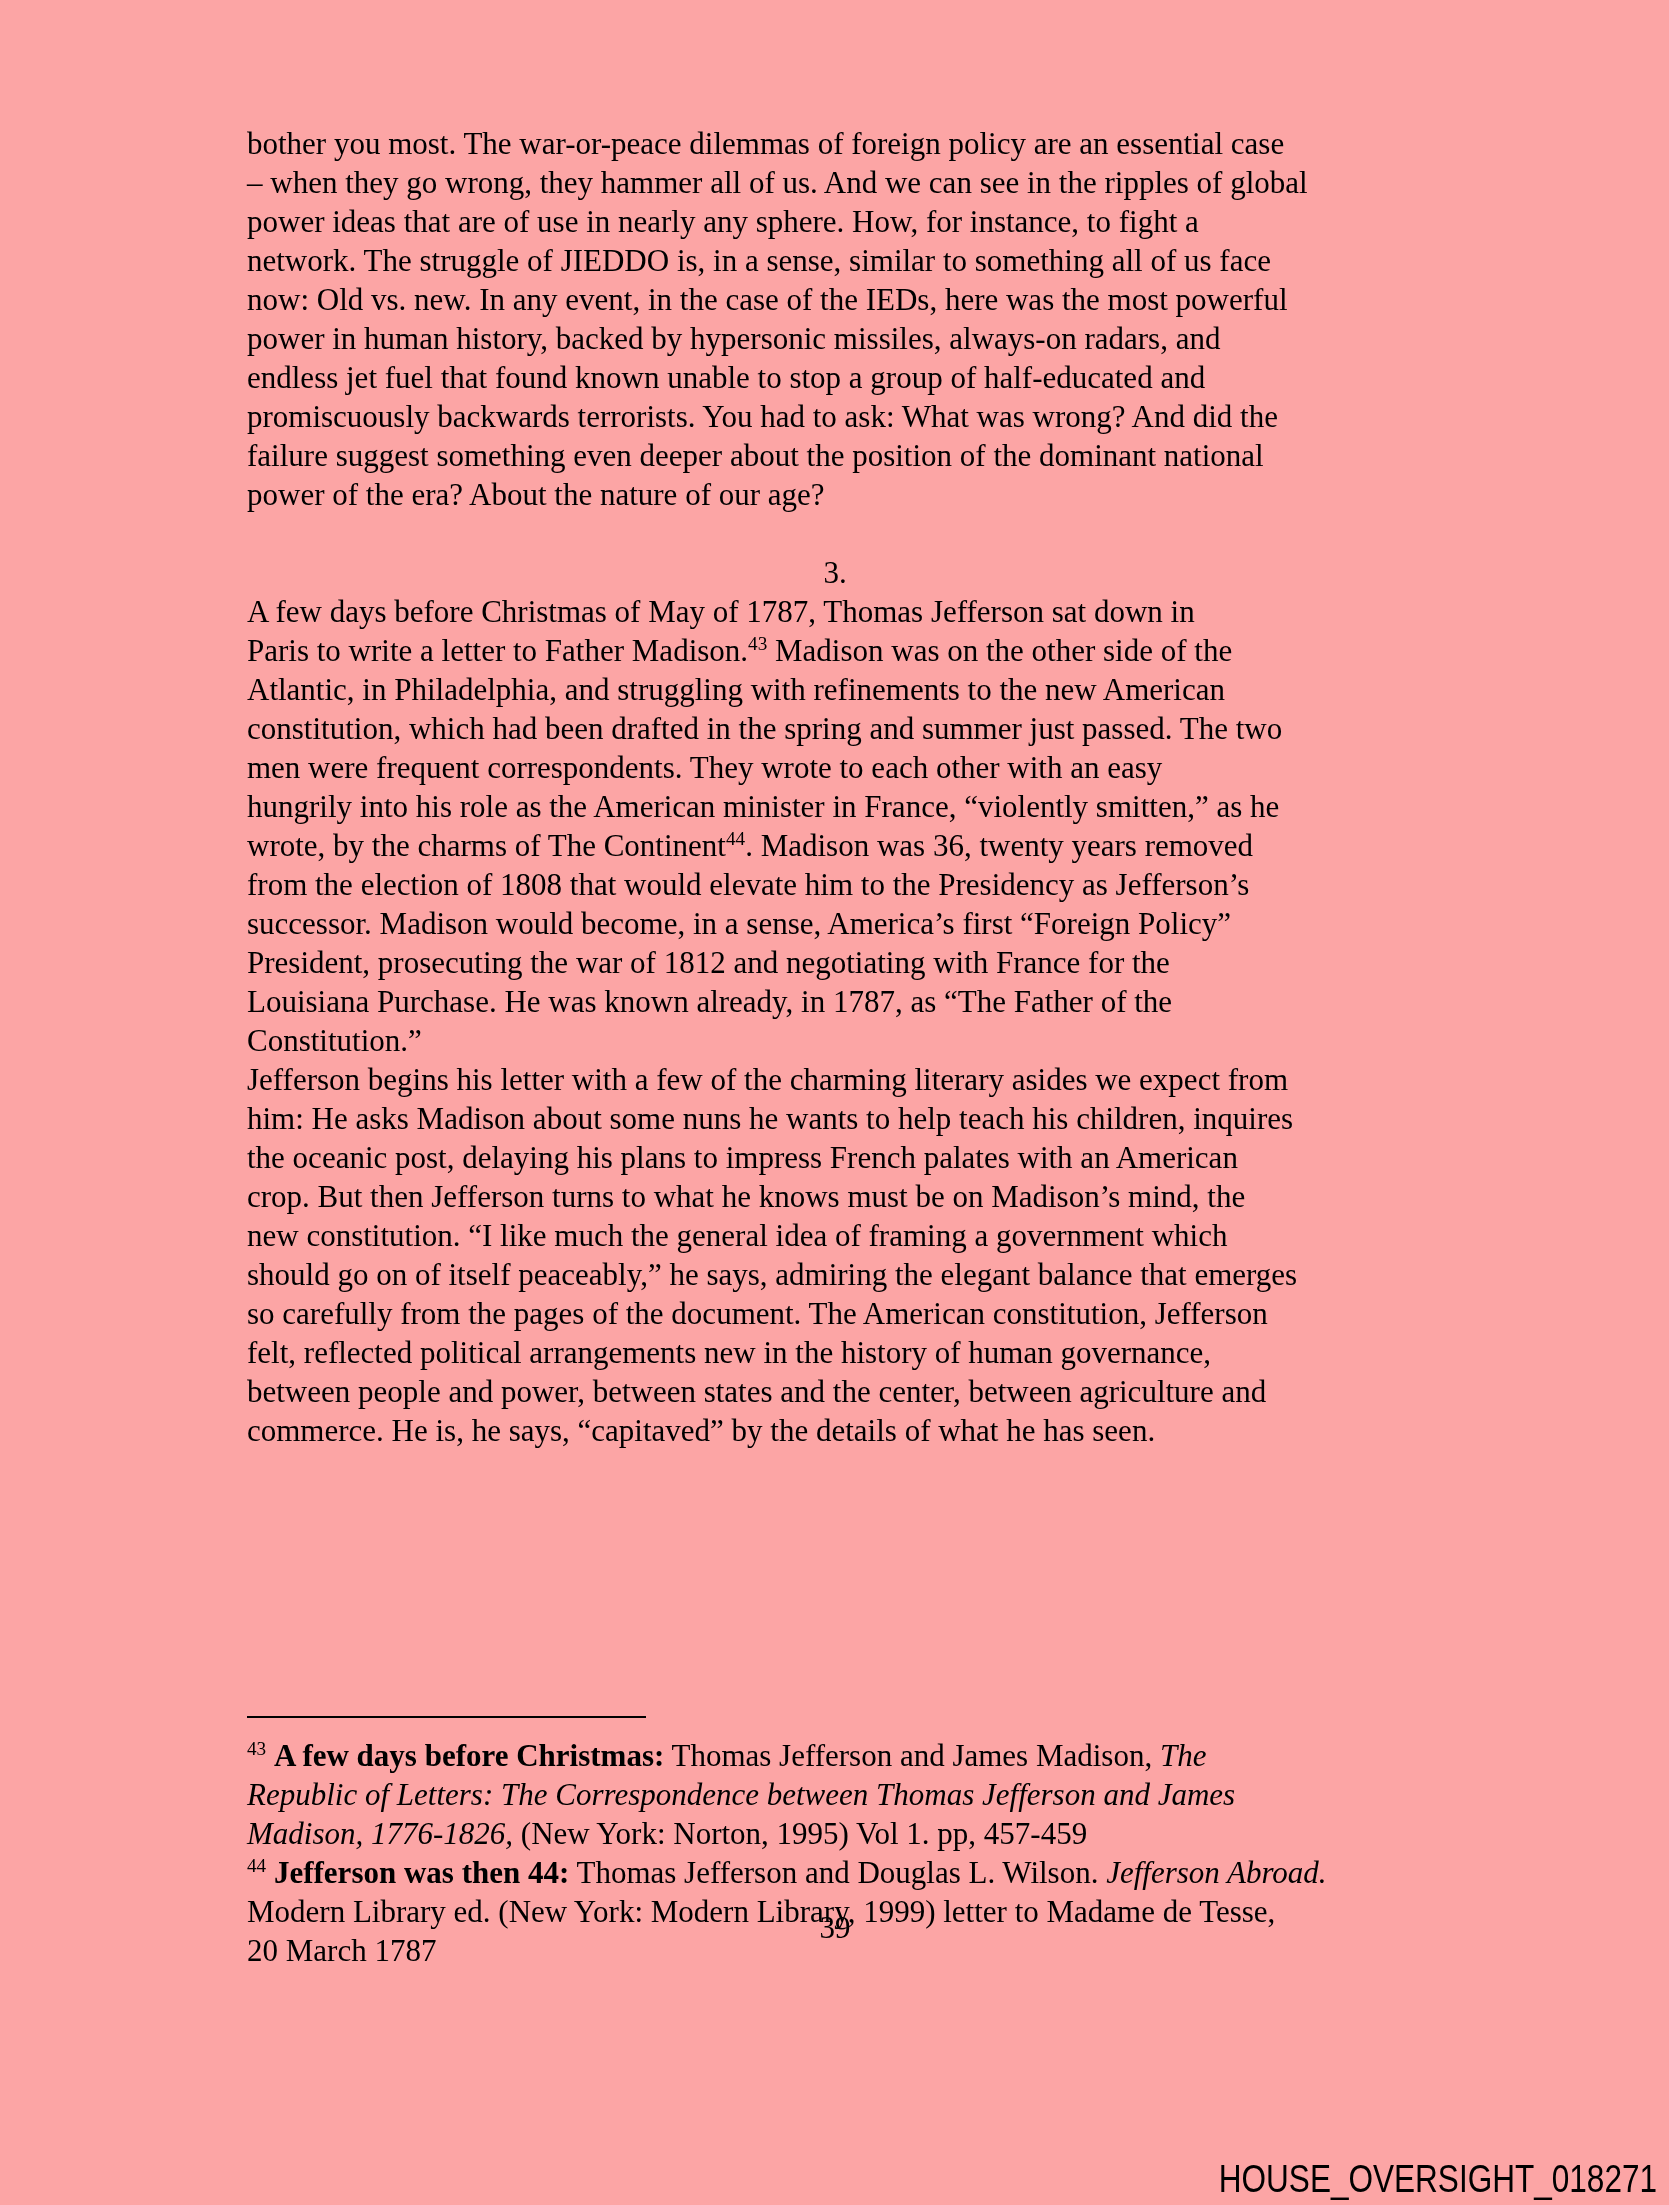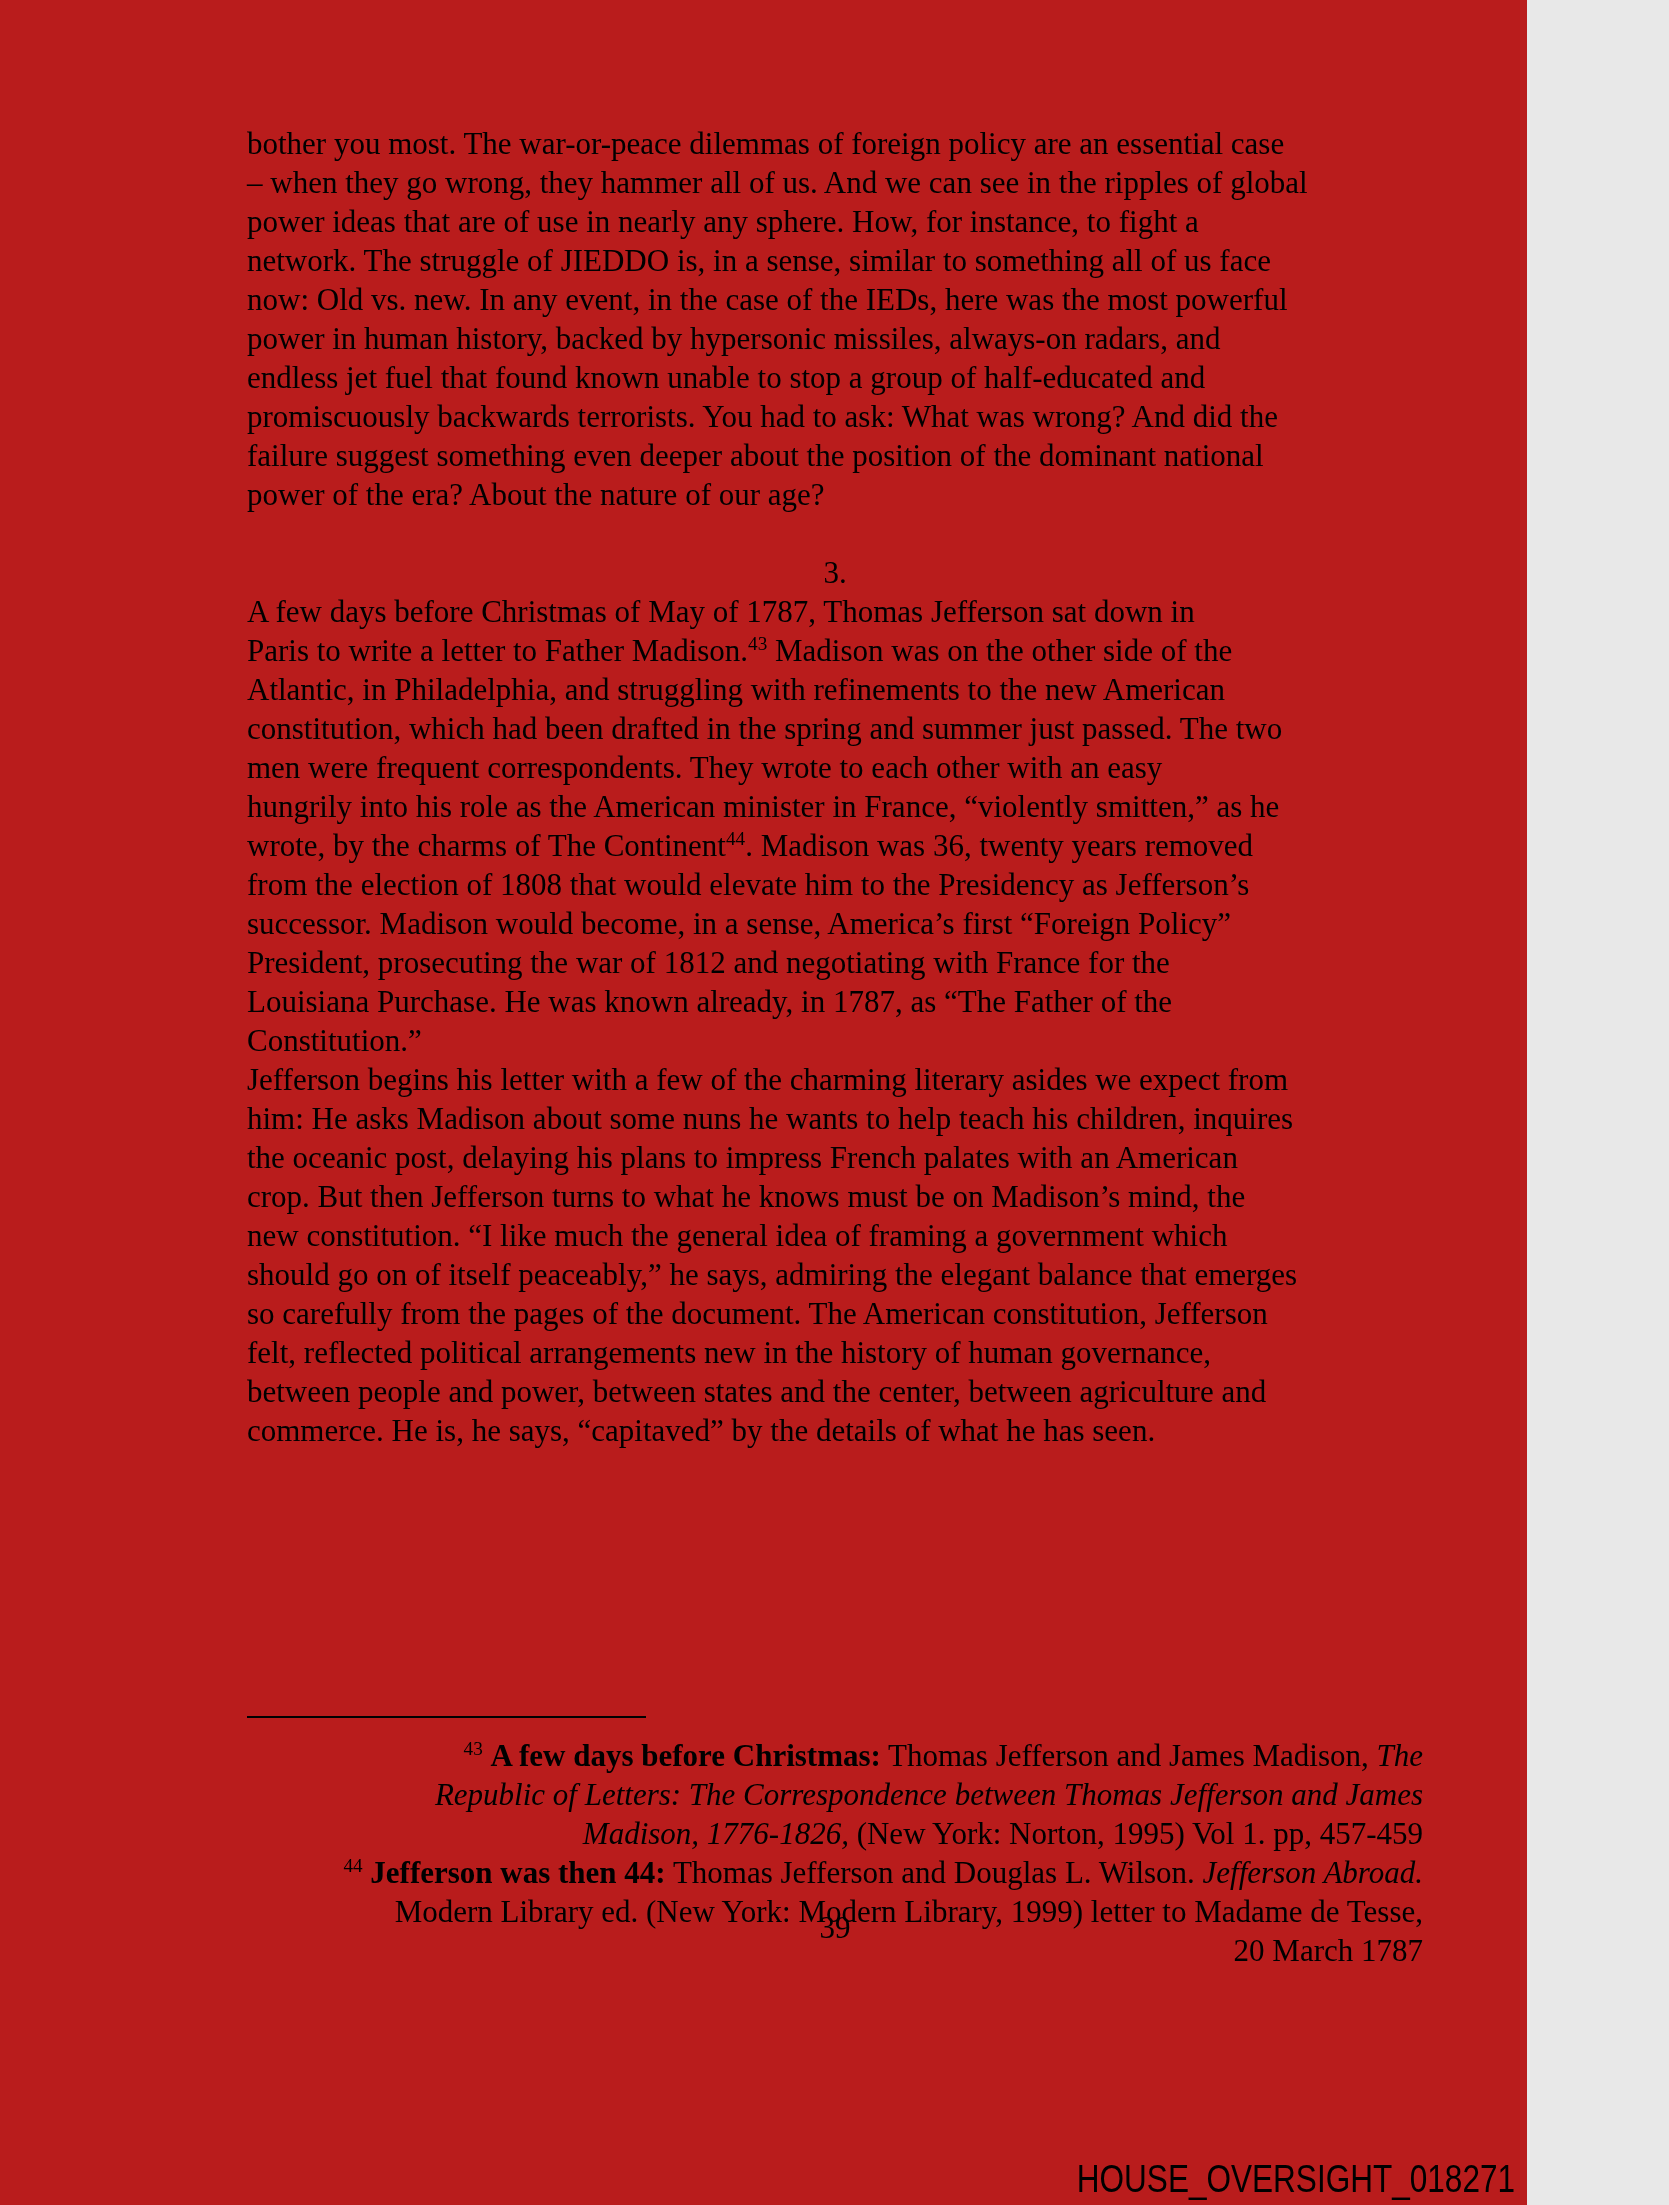--- a/index.html
+++ b/index.html
@@ -1,20 +1,20 @@
 <!DOCTYPE html>
 <html style="font-size:10.5px"><head>
 <meta charset="utf-8">
 <style>
   html,body { margin:0; padding:0; background:#e8e8e8; }
   .page {
     position:relative;
-    width:1527px;
+    width:1669px;
     height:2205px;
-    background:#b91c1c;
+    background:#fca5a5;
     font-family:"Liberation Serif", serif;
     color:#000000;
     overflow:hidden;
   }
   .content {
     position:absolute;
     left:247px;
     top:124px;
     width:1176px;
     font-size:31px;
@@ -31,21 +31,20 @@
     vertical-align:super;
     line-height:0;
   }
   .footnotes {
     position:absolute;
     left:247px;
     top:1716px;
     width:1176px;
     font-size:31px;
     line-height:39px;
-    text-align:right;
   }
   .fn-separator {
     width:399px;
     height:0;
     border-top:2px solid #000000;
     margin:0 0 17.7px 0;
   }
   .fn-block { margin:0; }
   .page-number {
     position:absolute;

